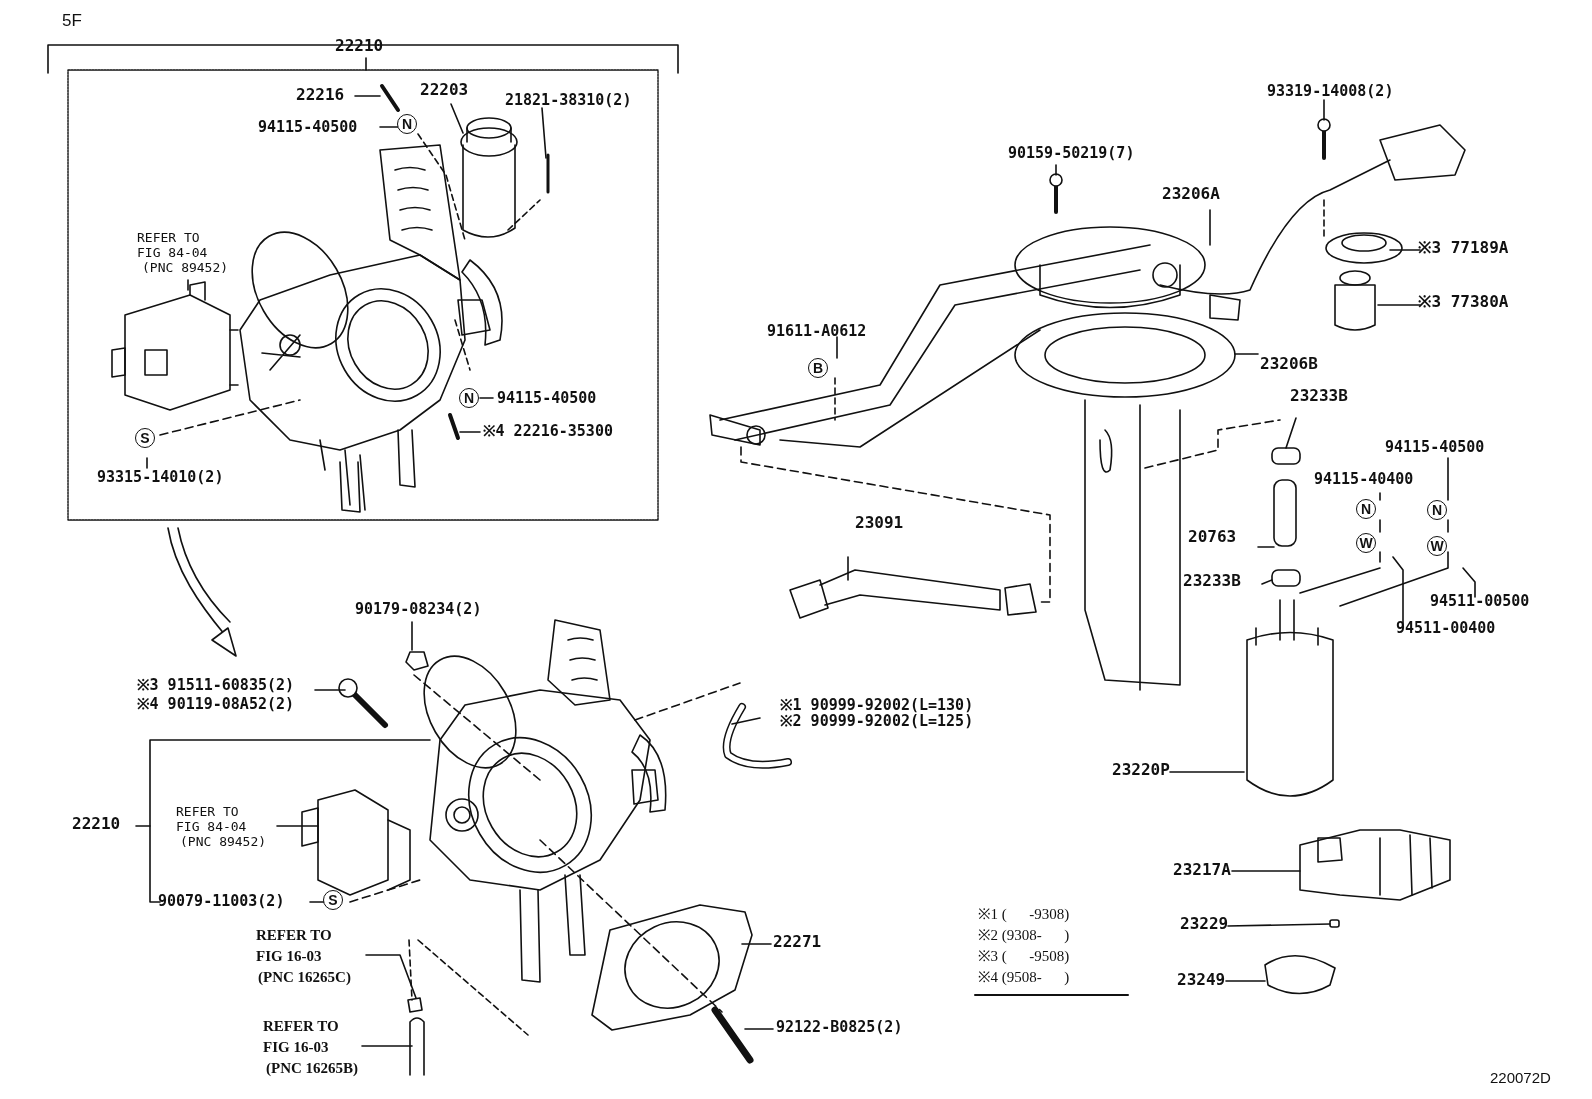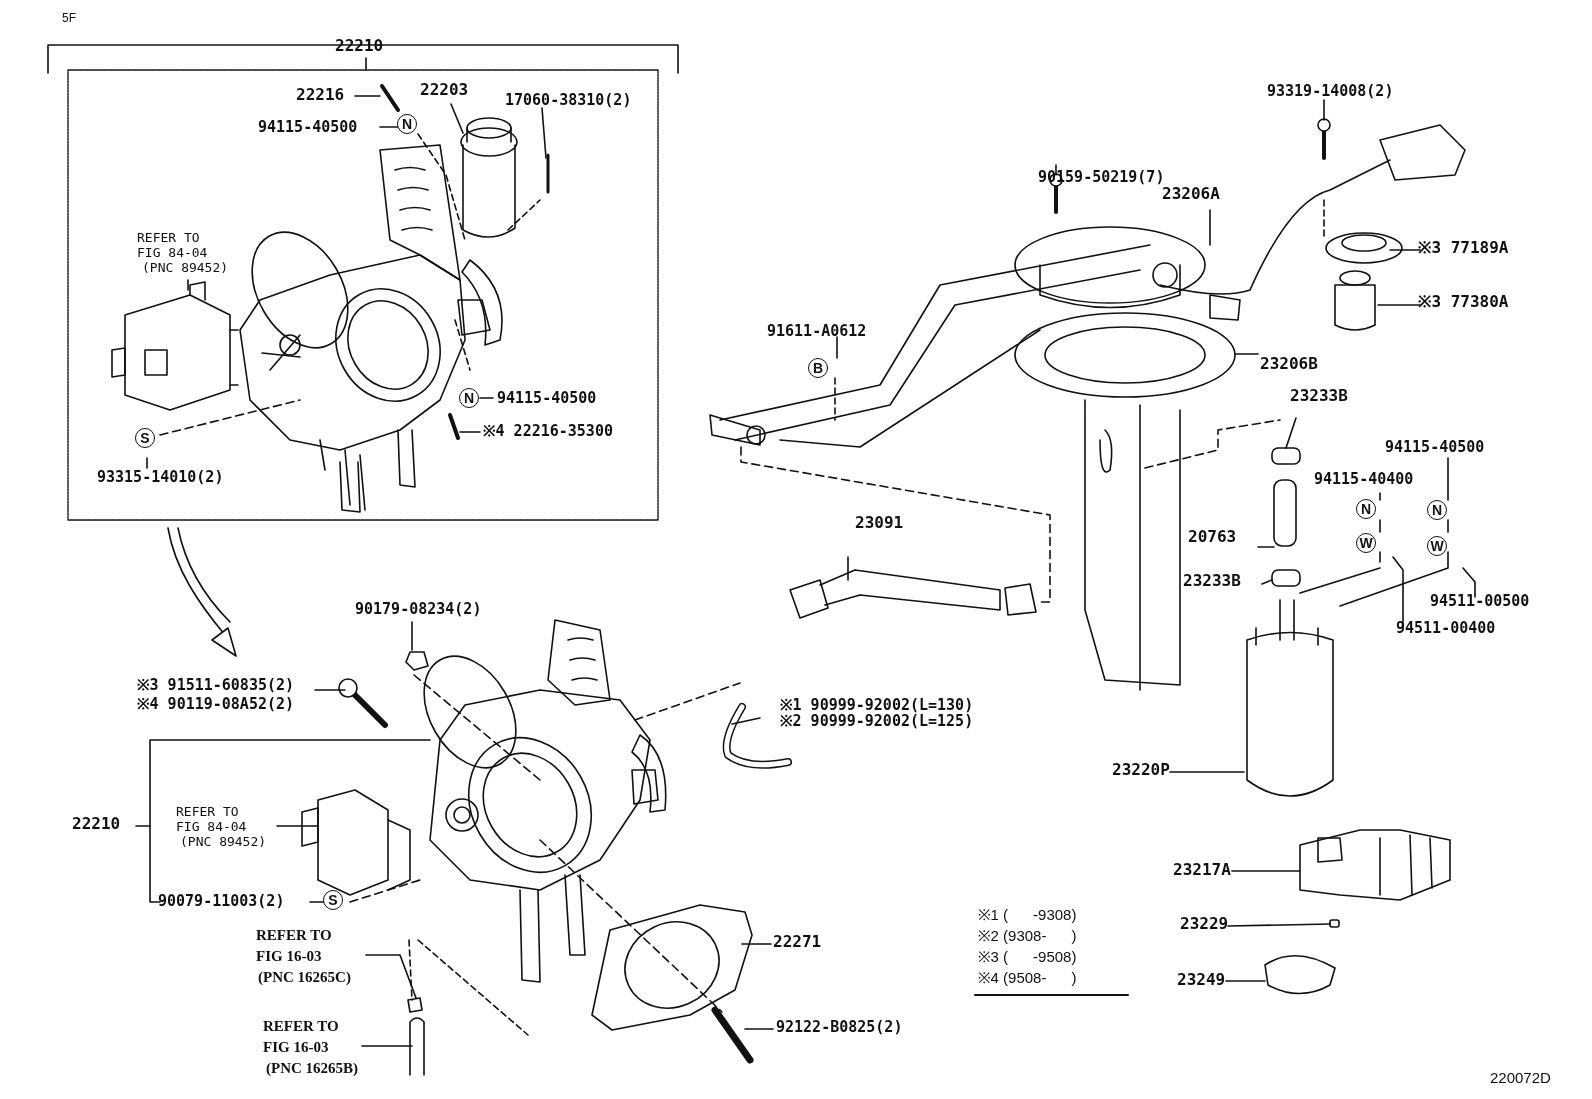--- a/index.html
+++ b/index.html
@@ -9,21 +9,21 @@
   .lbl { position: absolute; white-space: pre; font-family: "DejaVu Sans Mono", "Liberation Mono", monospace;
          font-weight: bold; color: #111; line-height: 1; }
   .big { font-size: 16px; letter-spacing: 0px; }
   .med { font-size: 15px; }
   .sml { font-size: 13px; font-weight: normal; }
   .serif { font-family: "Liberation Serif", "DejaVu Serif", serif; font-weight: bold; font-size: 15px; line-height: 22px; }
   .sym { position: absolute; width: 20px; height: 20px; border: 1.5px solid #111; border-radius: 50%;
          font-family: "Liberation Sans", sans-serif; font-size: 14px; font-weight: bold;
          display: flex; align-items: center; justify-content: center; background: #fff; box-sizing: border-box; }
   .plain { font-family: "Liberation Sans", sans-serif; font-weight: normal; font-size: 15px; }
-  .legend { position: absolute; font-family: Liberation Sans, sans-serif; font-size: 15px; line-height: 21px; }
+  .legend { position: absolute; font-family: Liberation Serif, serif; font-size: 15px; line-height: 21px; }
   .legend div { white-space: pre; }
 </style>
 </head>
 <body>
 
 <svg id="art" viewBox="0 0 1592 1099" fill="none" stroke="#111" stroke-width="1.6" stroke-linecap="round" stroke-linejoin="round">
 
   <g>
     <path d="M48 73 V45 H678 V73"></path>
     <path d="M366 58 V70"></path>
@@ -210,26 +210,26 @@
     <path d="M1228 926 L1330 924"></path>
     <path d="M1226 981 L1265 981"></path>
     <path d="M1296 418 L1286 448"></path>
     <path d="M837 337 L837 358"></path>
     <path d="M848 557 L848 580"></path>
   </g>
 
   <path d="M975 995 H1128" stroke-width="2"></path>
 </svg>
 
-<div class="lbl plain" style="left:62px;top:12px;font-size:12px;">5F</div>
+<div class="lbl plain" style="left:62px;top:12px;font-size:17px;">5F</div>
 <div class="lbl big" style="left:335px;top:38px;">22210</div>
 
 <div class="lbl big" style="left:296px;top:87px;">22216</div>
 <div class="lbl big" style="left:420px;top:82px;">22203</div>
-<div class="lbl med" style="left:505px;top:93px;">17060-38310(2)</div>
+<div class="lbl med" style="left:505px;top:93px;">21821-38310(2)</div>
 <div class="lbl med" style="left:258px;top:120px;">94115-40500</div>
 <div class="sym" style="left:397px;top:114px;">N</div>
 
 <div class="lbl sml" style="left:137px;top:231px;">REFER TO</div>
 <div class="lbl sml" style="left:137px;top:246px;">FIG 84-04</div>
 <div class="lbl sml" style="left:142px;top:261px;">(PNC 89452)</div>
 
 <div class="sym" style="left:459px;top:388px;">N</div>
 <div class="lbl med" style="left:497px;top:391px;">94115-40500</div>
 <div class="lbl med" style="left:483px;top:424px;">※4 22216-35300</div>
@@ -254,21 +254,21 @@
 <div class="lbl serif" style="left:256px;top:945px;">FIG 16-03</div>
 <div class="lbl serif" style="left:258px;top:966px;">(PNC 16265C)</div>
 
 <div class="lbl serif" style="left:263px;top:1015px;">REFER TO</div>
 <div class="lbl serif" style="left:263px;top:1036px;">FIG 16-03</div>
 <div class="lbl serif" style="left:266px;top:1057px;">(PNC 16265B)</div>
 
 <div class="lbl big" style="left:773px;top:934px;text-align:right;">22271</div>
 <div class="lbl med" style="left:776px;top:1020px;">92122-B0825(2)</div>
 
-<div class="lbl med" style="left:1038px;top:146px;margin-top:24px;">90159-50219(7)</div>
+<div class="lbl med" style="left:1008px;top:146px;">90159-50219(7)</div>
 <div class="lbl med" style="left:1267px;top:84px;">93319-14008(2)</div>
 <div class="lbl big" style="left:1162px;top:186px;">23206A</div>
 <div class="lbl big" style="left:1260px;top:356px;">23206B</div>
 <div class="lbl big" style="left:1418px;top:240px;">※3 77189A</div>
 <div class="lbl big" style="left:1418px;top:294px;">※3 77380A</div>
 
 <div class="lbl med" style="left:767px;top:324px;">91611-A0612</div>
 <div class="sym" style="left:808px;top:358px;">B</div>
 <div class="lbl big" style="left:855px;top:515px;">23091</div>
 

